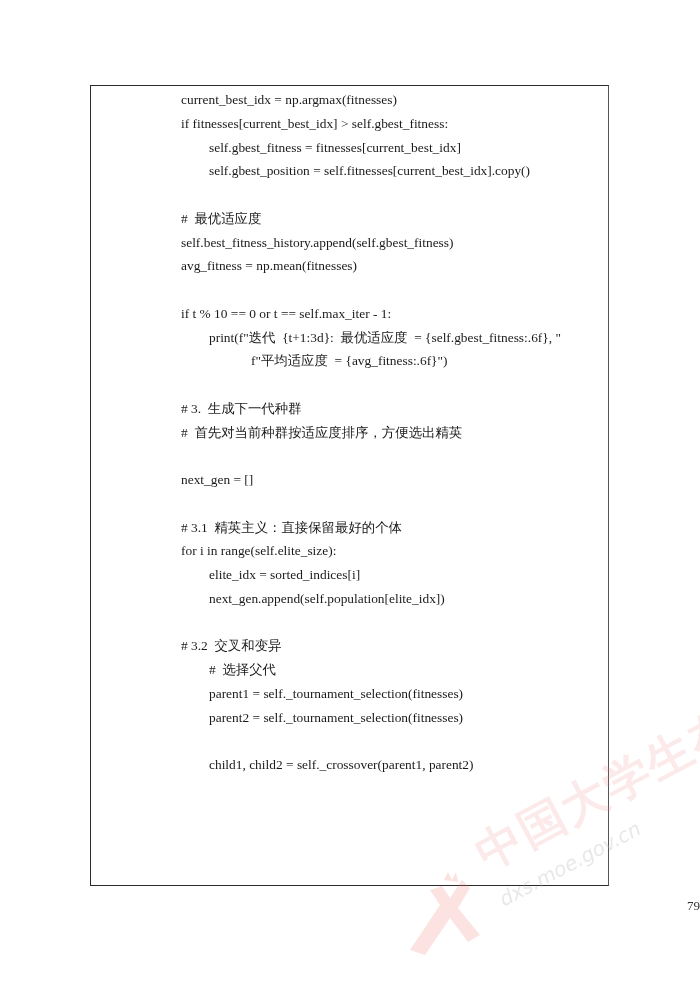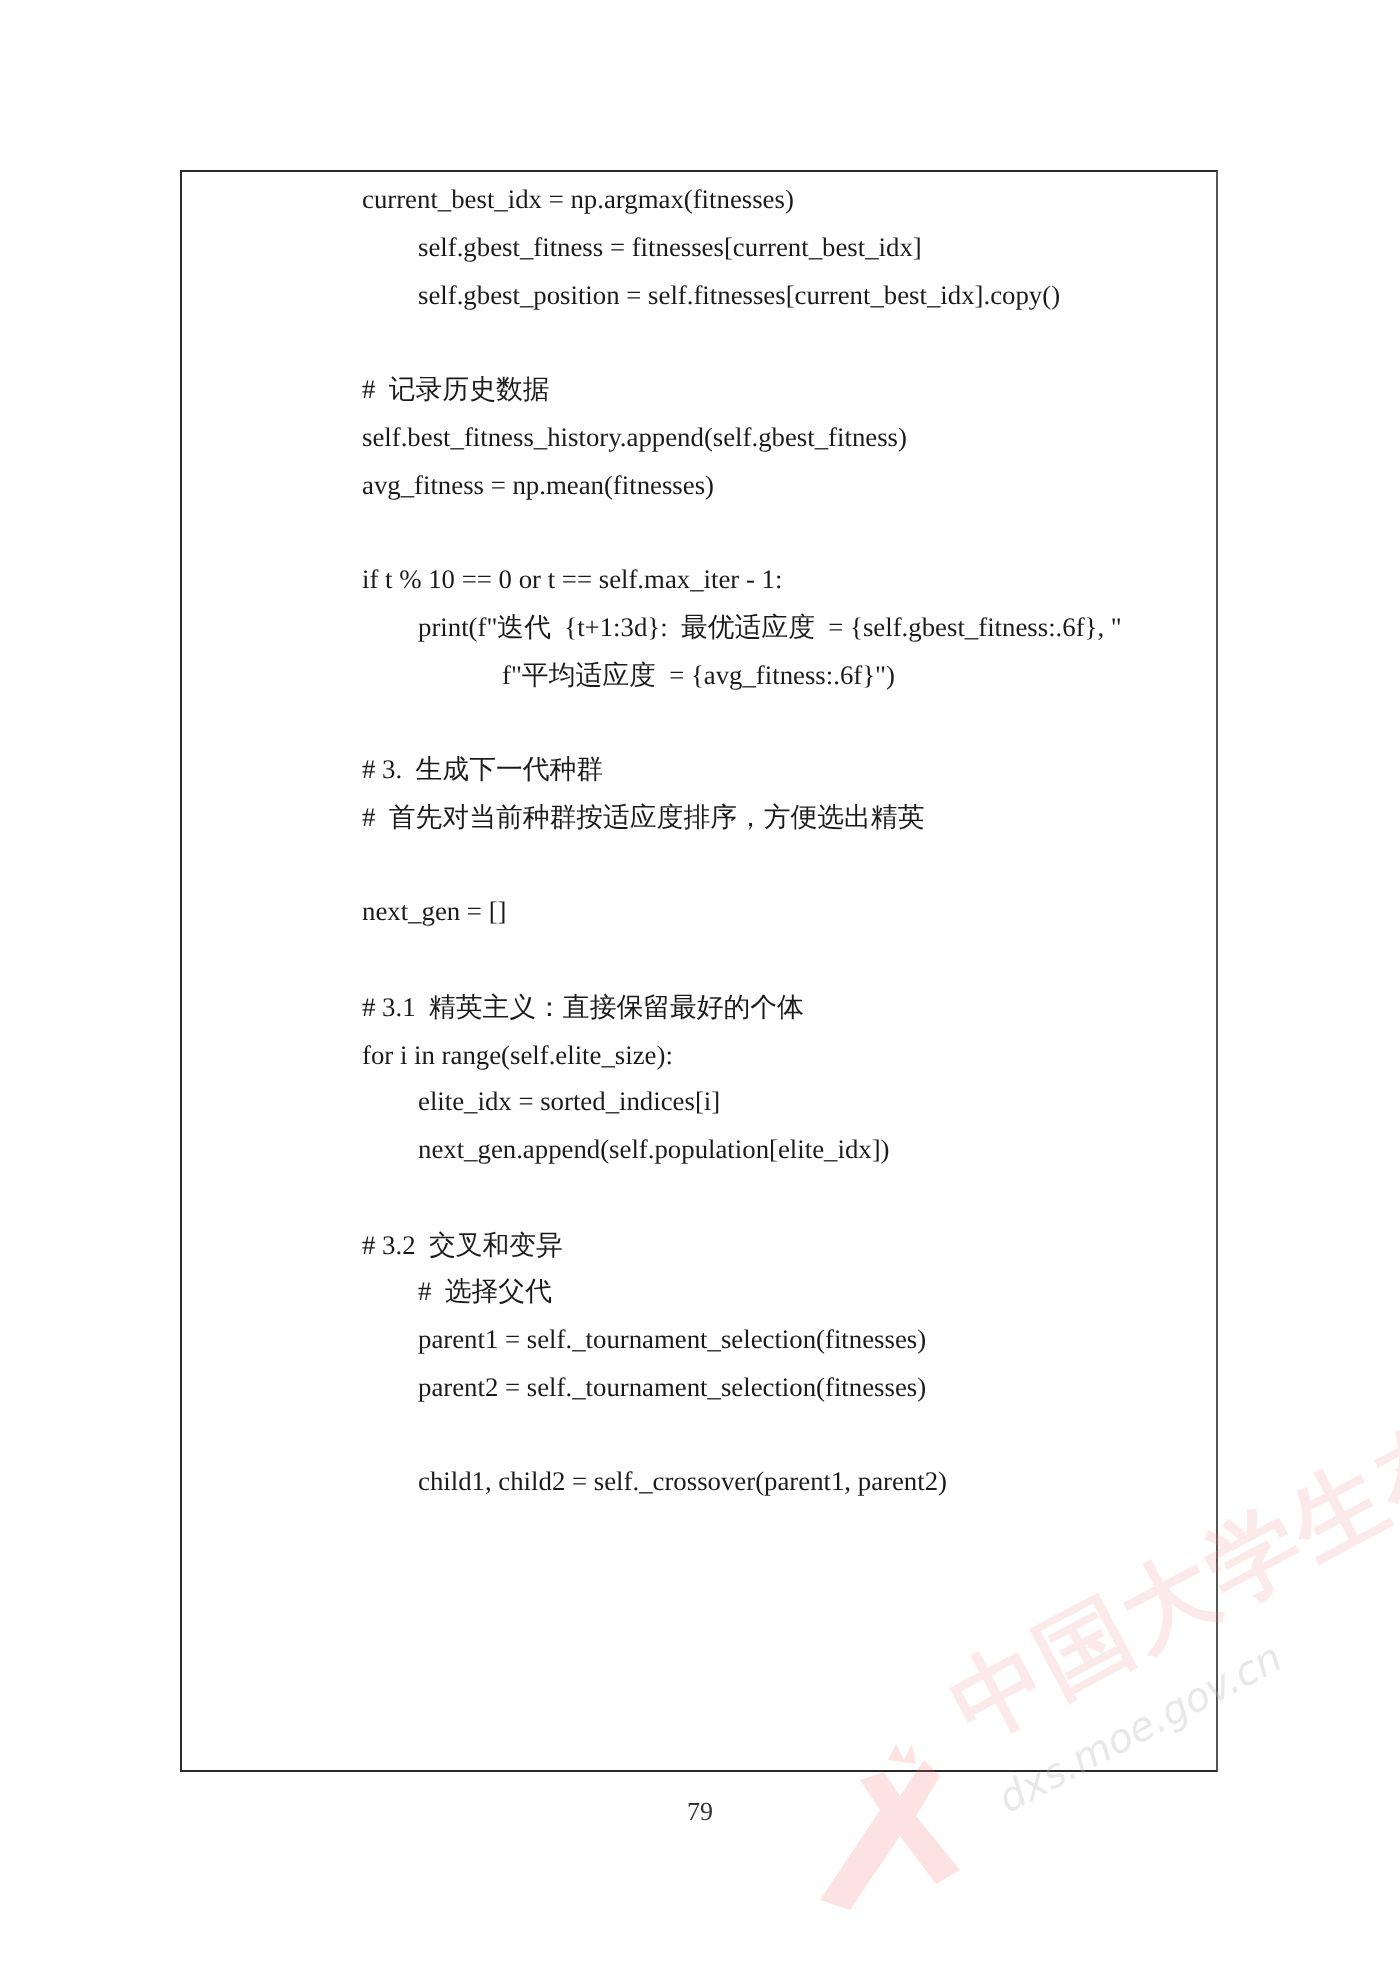--- a/index.html
+++ b/index.html
@@ -48,21 +48,21 @@
       color: #1a1a1a;
     }
     .code-line.indent-0 { padding-left: 90px; }
     .code-line.indent-1 { padding-left: 118px; }
     .code-line.indent-2 { padding-left: 160px; }
     .page-number {
       position: absolute;
       left: 0;
       width: 700px;
       top: 898px;
-      text-align: center;
+      text-align: right;
       font-size: 13px;
       color: #333;
     }
     .watermark {
       position: absolute;
       left: 395px;
       top: 770px;
       width: 270px;
       height: 190px;
       pointer-events: none;
@@ -102,24 +102,25 @@
     }
   </style>
 </head>
 <body>
 
 <div class="page">
 
   <div class="code-frame">
     <div class="code-lines">
       <div class="code-line indent-0">current_best_idx = np.argmax(fitnesses)</div>
+      <div class="code-line indent-0">if fitnesses[current_best_idx] &gt; self.gbest_fitness:</div>
       <div class="code-line indent-1">self.gbest_fitness = fitnesses[current_best_idx]</div>
       <div class="code-line indent-1">self.gbest_position = self.fitnesses[current_best_idx].copy()</div>
       <div class="code-line indent-0"></div>
-      <div class="code-line indent-0">#  记录历史数据</div>
+      <div class="code-line indent-0">#  最优适应度</div>
       <div class="code-line indent-0">self.best_fitness_history.append(self.gbest_fitness)</div>
       <div class="code-line indent-0">avg_fitness = np.mean(fitnesses)</div>
       <div class="code-line indent-0"></div>
       <div class="code-line indent-0">if t % 10 == 0 or t == self.max_iter - 1:</div>
       <div class="code-line indent-1">print(f"迭代  {t+1:3d}:  最优适应度  = {self.gbest_fitness:.6f}, "</div>
       <div class="code-line indent-2">f"平均适应度  = {avg_fitness:.6f}")</div>
       <div class="code-line indent-0"></div>
       <div class="code-line indent-0"># 3.  生成下一代种群</div>
       <div class="code-line indent-0">#  首先对当前种群按适应度排序，方便选出精英</div>
       <div class="code-line indent-0"></div>

